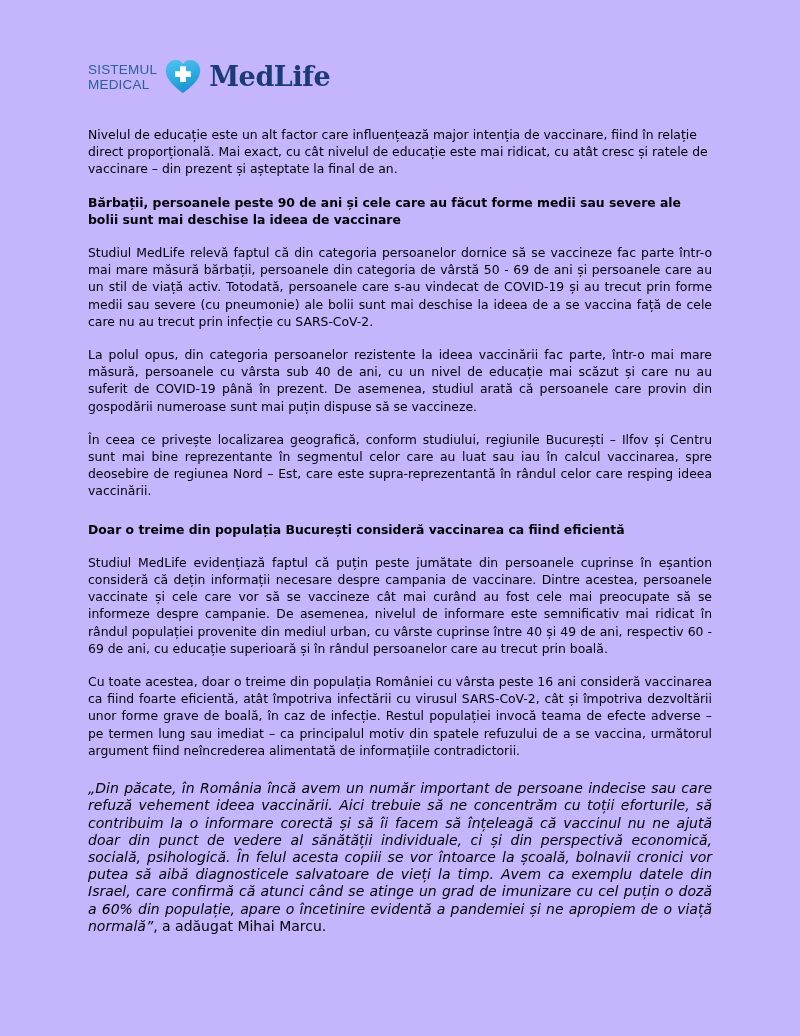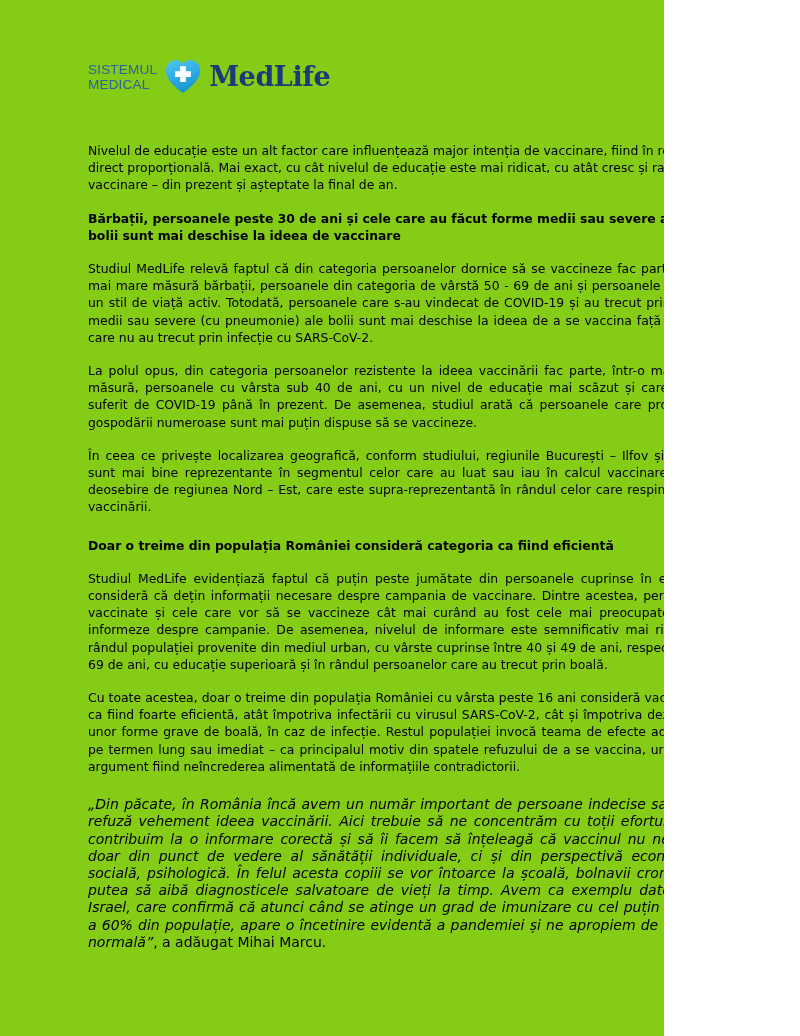--- a/index.html
+++ b/index.html
@@ -9,23 +9,23 @@
   }
   body {
     width: 800px;
     height: 1036px;
     font-family: "DejaVu Sans", sans-serif;
     color: #000000;
     -webkit-font-smoothing: antialiased;
   }
   .page {
     position: relative;
-    width: 664px;
+    width: 800px;
     height: 1036px;
-    background: #84cc16;
+    background: #c4b5fd;
     overflow: hidden;
   }
 
   
   .logo {
     position: absolute;
     left: 88px;
     top: 54px;
     display: flex;
     align-items: center;
@@ -72,21 +72,20 @@
     margin: 0 0 16px 0;
     font-family: "DejaVu Sans", sans-serif;
     font-size: 12.4px;
     line-height: 17.2px;
     text-align: justify;
     color: #000000;
     word-spacing: 0px;
   }
   p.body-text.first {
     text-align: left;
-    margin-top: 16px;
   }
   h2.section-heading {
     margin: 0 0 16px 0;
     font-family: "DejaVu Sans", sans-serif;
     font-size: 12.4px;
     font-weight: 700;
     line-height: 17.2px;
     text-align: left;
     color: #000000;
   }
@@ -129,31 +128,31 @@
       </svg>
     </div>
 
     <div class="logo-medlife">MedLife</div>
   </div>
 
   <div class="content">
 
     <p class="body-text first">Nivelul de educație este un alt factor care influențează major intenția de vaccinare, fiind în relație direct proporțională. Mai exact, cu cât nivelul de educație este mai ridicat, cu atât cresc și ratele de vaccinare – din prezent și așteptate la final de an.</p>
 
-    <h2 class="section-heading">Bărbații, persoanele peste 30 de ani și cele care au făcut forme medii sau severe ale bolii sunt mai deschise la ideea de vaccinare</h2>
+    <h2 class="section-heading">Bărbații, persoanele peste 90 de ani și cele care au făcut forme medii sau severe ale bolii sunt mai deschise la ideea de vaccinare</h2>
 
     <p class="body-text">Studiul MedLife relevă faptul că din categoria persoanelor dornice să se vaccineze fac parte într-o mai mare măsură bărbații, persoanele din categoria de vârstă 50 - 69 de ani și persoanele care au un stil de viață activ. Totodată, persoanele care s-au vindecat de COVID-19 și au trecut prin forme medii sau severe (cu pneumonie) ale bolii sunt mai deschise la ideea de a se vaccina față de cele care nu au trecut prin infecție cu SARS-CoV-2.</p>
 
     <p class="body-text">La polul opus, din categoria persoanelor rezistente la ideea vaccinării fac parte, într-o mai mare măsură, persoanele cu vârsta sub 40 de ani, cu un nivel de educație mai scăzut și care nu au suferit de COVID-19 până în prezent. De asemenea, studiul arată că persoanele care provin din gospodării numeroase sunt mai puțin dispuse să se vaccineze.</p>
 
     <p class="body-text">În ceea ce privește localizarea geografică, conform studiului, regiunile București – Ilfov și Centru sunt mai bine reprezentante în segmentul celor care au luat sau iau în calcul vaccinarea, spre deosebire de regiunea Nord – Est, care este supra-reprezentantă în rândul celor care resping ideea vaccinării.</p>
 
     <div class="spacer-sm"></div>
 
-    <h2 class="section-heading">Doar o treime din populația României consideră categoria ca fiind eficientă</h2>
+    <h2 class="section-heading">Doar o treime din populația București consideră vaccinarea ca fiind eficientă</h2>
 
     <p class="body-text">Studiul MedLife evidențiază faptul că puțin peste jumătate din persoanele cuprinse în eșantion consideră că dețin informații necesare despre campania de vaccinare. Dintre acestea, persoanele vaccinate și cele care vor să se vaccineze cât mai curând au fost cele mai preocupate să se informeze despre campanie. De asemenea, nivelul de informare este semnificativ mai ridicat în rândul populației provenite din mediul urban, cu vârste cuprinse între 40 și 49 de ani, respectiv 60 - 69 de ani, cu educație superioară și în rândul persoanelor care au trecut prin boală.</p>
 
     <p class="body-text">Cu toate acestea, doar o treime din populația României cu vârsta peste 16 ani consideră vaccinarea ca fiind foarte eficientă, atât împotriva infectării cu virusul SARS-CoV-2, cât și împotriva dezvoltării unor forme grave de boală, în caz de infecție. Restul populației invocă teama de efecte adverse – pe termen lung sau imediat – ca principalul motiv din spatele refuzului de a se vaccina, următorul argument fiind neîncrederea alimentată de informațiile contradictorii.</p>
 
     <div class="spacer-sm"></div>
 
     <p class="quote-text"><span>„Din păcate, în România încă avem un număr important de persoane indecise sau care refuză vehement ideea vaccinării. Aici trebuie să ne concentrăm cu toții eforturile, să contribuim la o informare corectă și să îi facem să înțeleagă că vaccinul nu ne ajută doar din punct de vedere al sănătății individuale, ci și din perspectivă economică, socială, psihologică. În felul acesta copiii se vor întoarce la școală, bolnavii cronici vor putea să aibă diagnosticele salvatoare de vieți la timp. Avem ca exemplu datele din Israel, care confirmă că atunci când se atinge un grad de imunizare cu cel puțin o doză a 60% din populație, apare o încetinire evidentă a pandemiei și ne apropiem de o viață normală”</span><span class="attribution">, a adăugat Mihai Marcu.</span></p>
 
   </div>

